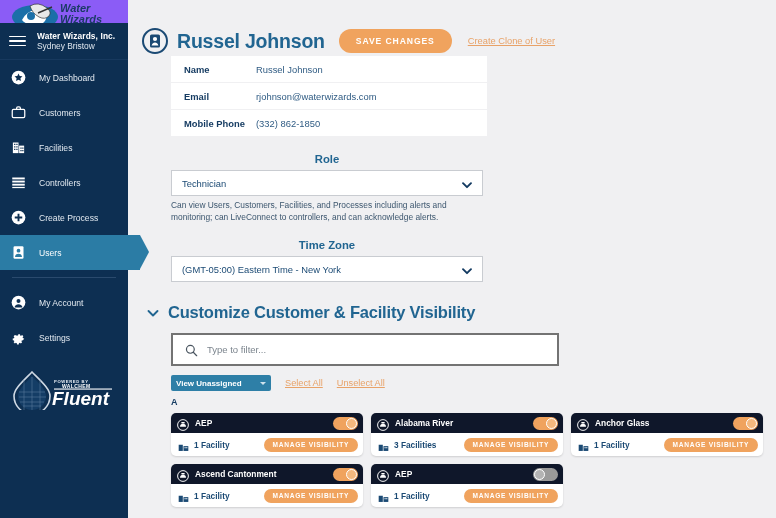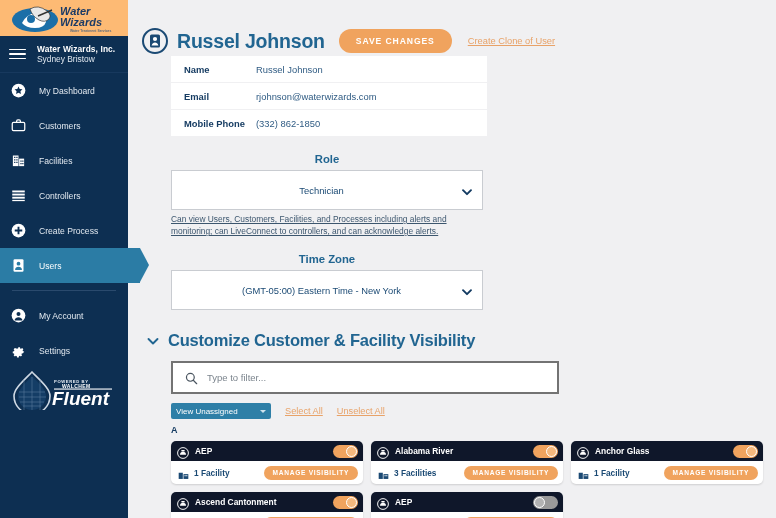--- a/index.html
+++ b/index.html
@@ -13,23 +13,23 @@
 
   
   .sidebar {
     width: 128px; height: 518px;
     background: #0d2f52;
     flex: 0 0 128px;
     position: relative;
     z-index: 5;
   }
   .brand-logo {
-    height: 36px;
-    background: #fdba74;
-    display: flex; align-items: center; justify-content: center;
+    height: 23px;
+    background: #8b5cf6;
+    display: flex; align-items: flex-start; justify-content: center;
     position: relative;
     overflow: hidden;
   }
   .ww-logo { position: relative; width: 112px; height: 31px; }
   .ww-logo svg { display: block; }
 
   .org-block {
     height: 37px;
     display: flex; align-items: center;
     padding-left: 9px;
@@ -149,36 +149,34 @@
   .info-value { font-size: 9.4px; color: #2f5b83; }
 
   
   .field { margin-left: 33px; margin-top: 16px; width: 312px; }
   .field-label {
     font-size: 11.3px; font-weight: bold; color: #216591;
     margin-bottom: 5px;
     text-align: center;
   }
   .select-box {
-    height: 40px;
+    height: 26px;
     background: #ffffff;
     border: 1px solid #c9ccd1;
     display: flex; align-items: center;
     padding: 0 9px 0 10px;
     position: relative;
-    text-align: center;
   }
   .select-value { font-size: 9.4px; color: #1b4a74; flex: 1 1 auto; }
   .chev { width: 12px; height: 12px; flex: 0 0 12px; }
   .field-help {
     font-size: 8.4px; color: #3c566e;
     line-height: 1.45;
     margin-top: 3px;
     width: 300px;
-    text-decoration: underline;
   }
 
   
   .section-head {
     display: flex; align-items: center;
     margin-top: 21px;
     margin-left: 8px;
   }
   .section-chev { width: 14px; height: 14px; flex: 0 0 14px; margin-right: 8px; }
   .section-title {
@@ -216,21 +214,21 @@
     border-radius: 2px;
     height: 16px;
     width: 100px;
     display: flex; align-items: center;
     padding: 0 5px;
     color: #ffffff;
     font-size: 8px;
     cursor: pointer;
     position: relative;
   }
-  .view-select .vs-label { flex: 1 1 auto; white-space: nowrap; }
+  .view-select .vs-label { flex: 1 1 auto; white-space: nowrap; font-weight: bold; }
   .vs-caret {
     width: 0; height: 0;
     border-left: 3.2px solid transparent;
     border-right: 3.2px solid transparent;
     border-top: 3.6px solid #cfe3ee;
   }
   .link-btn {
     margin-left: 14px;
     font-size: 9.2px;
     color: #e8a268;

